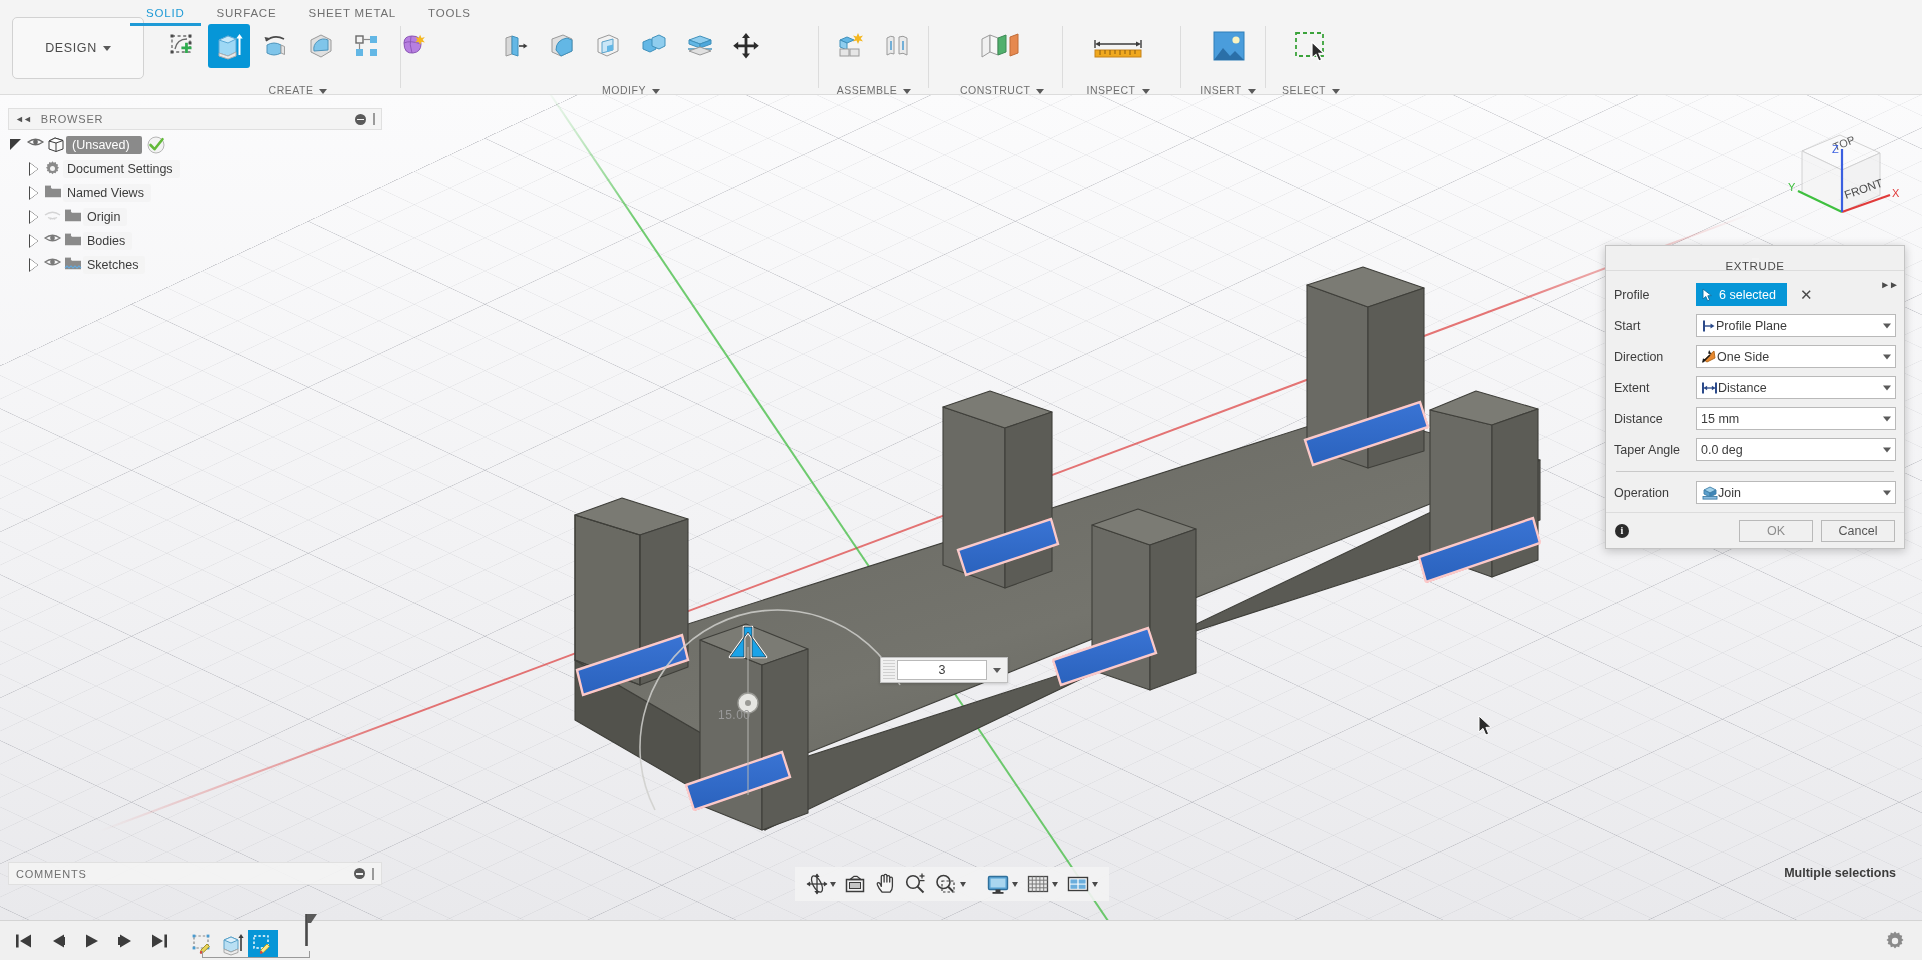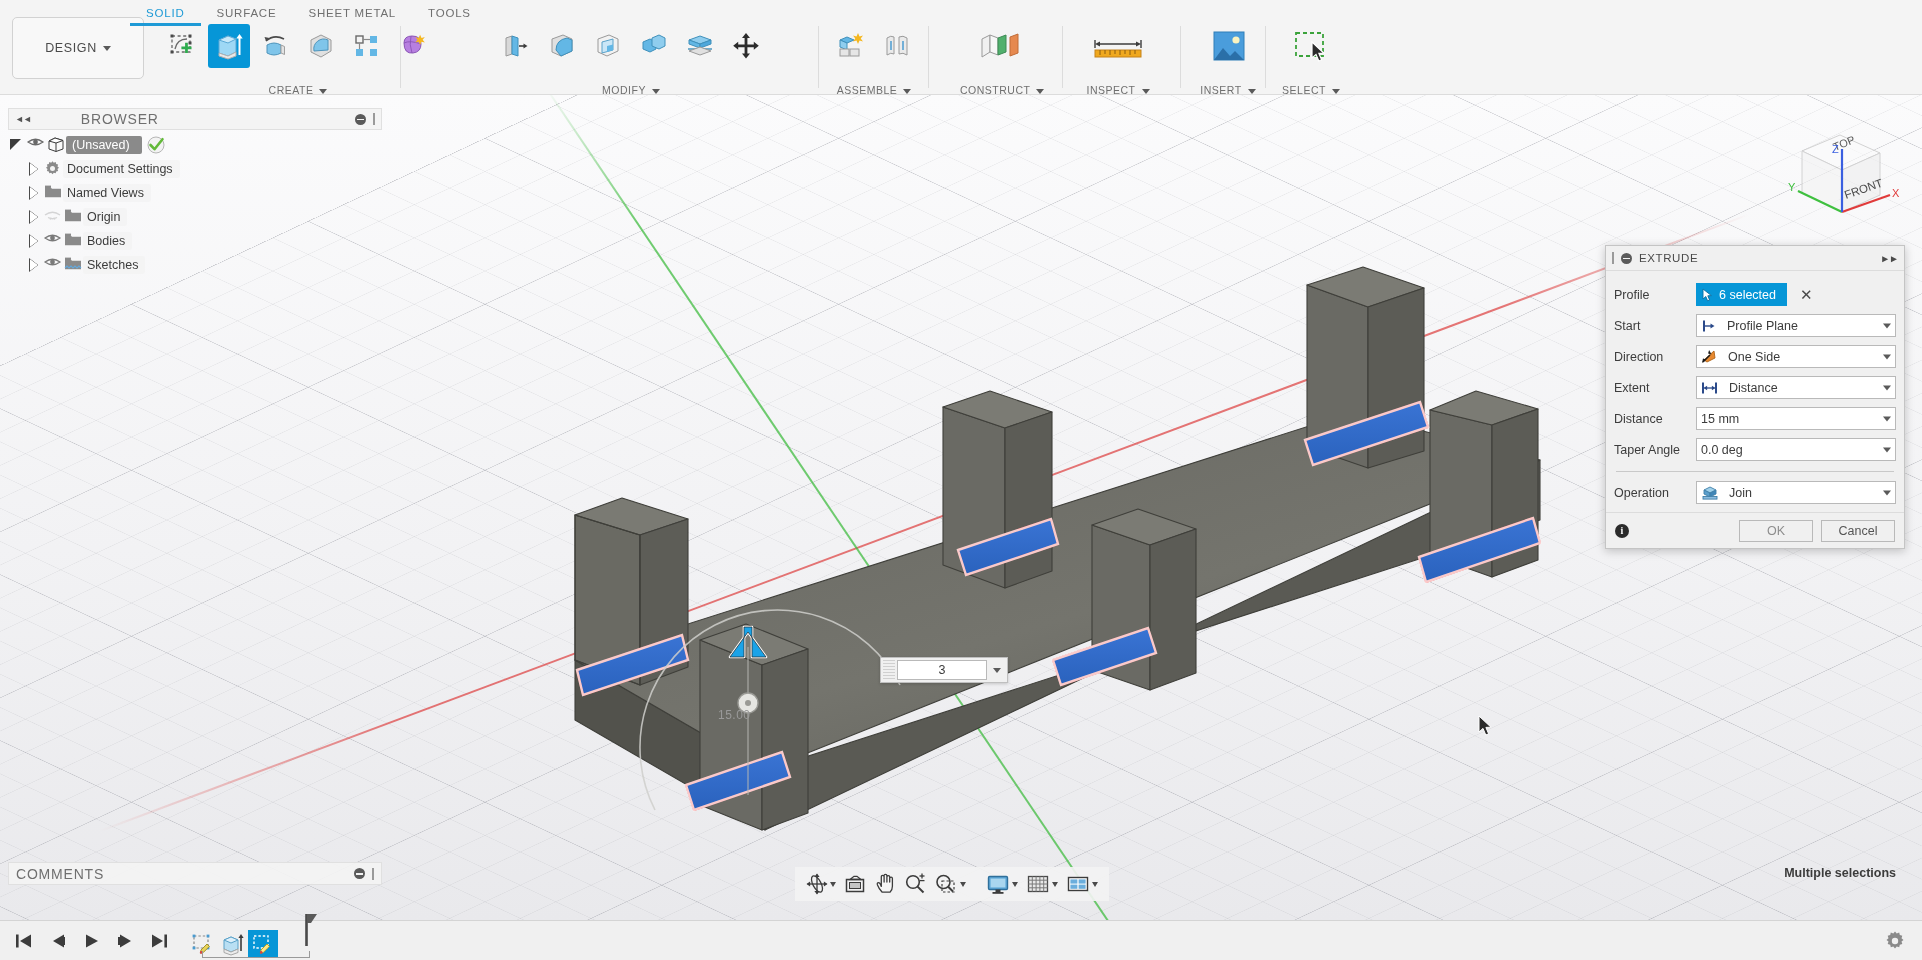--- a/index.html
+++ b/index.html
@@ -67,21 +67,21 @@
 
   
   #browser{
     position:absolute; left:8px; top:108px; width:374px;
     font-size:12.5px; color:#3c3c3c; user-select:none;
   }
   #browser-header{
     height:22px; background:rgba(243,243,243,.93); border:1px solid #e0e0e0;
     display:flex; align-items:center; padding:0 6px; gap:10px;
   }
-  #browser-header .bh-title{ font-size:14px; letter-spacing:.8px; color:#6f6f6f;margin-left:40px;}
+  #browser-header .bh-title{ font-size:11px; letter-spacing:.8px; color:#6f6f6f;}
   .collapse-arrows{ color:#555; font-size:9px; letter-spacing:-1px; cursor:pointer;}
   .bh-right{ margin-left:auto; display:flex; align-items:center; gap:7px;}
   .minus-circ{ width:11px; height:11px; border-radius:50%; background:#5a5a5a; position:relative; cursor:pointer;}
   .minus-circ:after{ content:""; position:absolute; left:2px; top:5px; width:7px; height:1.5px; background:#f3f3f3;}
   .grip{ width:2px; height:12px; border-left:1px solid #9a9a9a; border-right:1px solid #9a9a9a; cursor:col-resize;}
 
   .tree{ padding-top:6px; }
   .trow{ display:flex; align-items:flex-start; height:24px; cursor:pointer; }
   .trow .lbl{ background:rgba(243,243,243,.86); padding:2px 7px 2px 4px; border-radius:2px; white-space:nowrap;}
   .trow.root .lbl{ background:#8a8a8a; color:#fff; padding:2px 12px 2px 6px;}
@@ -97,27 +97,27 @@
   .folder{ width:21px; flex:0 0 21px; display:flex; justify-content:center;}
   .indent{ flex:0 0 17px; }
 
   
   #extrude{
     position:absolute; left:1605px; top:245px; width:300px;
     background:#f0f0f0; border:1px solid #c4c4c4;
     box-shadow:0 2px 9px rgba(0,0,0,.22); font-size:12.5px;
   }
   #ex-title{ height:25px; background:#f0f0f0; border-bottom:1px solid #dcdcdc;
-    display:flex; align-items:center; padding:0 6px; gap:7px;}
+    display:flex; align-items:center; padding:0 6px; gap:7px;flex-direction:column;}
   #ex-title .t{ font-size:11.5px; letter-spacing:.6px; color:#4a4a4a;}
   .ex-body{ padding:8px 8px 4px 8px;}
   .exrow{ display:flex; align-items:center; height:31px; }
   .exlabel{ width:82px; flex:0 0 82px; color:#3c3c3c; font-size:12.5px;}
   .exfield{ flex:1; height:23px; background:#fff; border:1px solid #b9b9b9;
-    display:flex; align-items:center; padding:0 4px; gap:11px; position:relative; cursor:text;}
+    display:flex; align-items:center; padding:0 4px; gap:0; position:relative; cursor:text;}
   .exfield .dd{ position:absolute; right:4px; top:50%; transform:translateY(-50%);
     border-left:4px solid transparent; border-right:4px solid transparent; border-top:5px solid #5a5a5a;}
   .exfield .val{ font-size:12.5px; color:#3c3c3c;}
   .selbtn{ background:#0696d7; color:#fff; height:23px; display:flex; align-items:center;
     padding:0 11px 0 6px; gap:5px; font-size:12.5px; cursor:pointer;}
   .clearx{ margin-left:13px; font-size:15px; color:#4a4a4a; cursor:pointer; line-height:1;}
   .exdiv{ height:1px; background:#c9c9c9; margin:6px 2px 5px;}
   #ex-foot{ border-top:1px solid #dcdcdc; height:36px; display:flex; align-items:center;
     padding:0 9px; gap:8px; background:#f0f0f0;}
   .infoi{ width:14px; height:14px; border-radius:50%; background:#2b2b2b; color:#fff;
@@ -143,21 +143,21 @@
 
   
   #viewcube{ position:absolute; right:22px; top:22px; width:120px; height:112px; cursor:grab;}
 
   
   #comments{
     position:absolute; left:8px; top:862px; width:374px; height:23px;
     background:rgba(243,243,243,.93); border:1px solid #e0e0e0;
     display:flex; align-items:center; padding:0 7px;
   }
-  #comments .c-title{ font-size:14px; letter-spacing:.8px; color:#6f6f6f;}
+  #comments .c-title{ font-size:11px; letter-spacing:.8px; color:#6f6f6f;}
   
   #navbar{
     position:absolute; left:795px; top:867px; height:34px;
     background:rgba(243,243,243,.9); display:flex; align-items:center; gap:2px; padding:0 8px;
   }
   .nbi{ height:28px; display:flex; align-items:center; justify-content:center; gap:2px;
         padding:0 3px; border-radius:3px; cursor:pointer;}
   .ncaret{ border-left:3.5px solid transparent; border-right:3.5px solid transparent;
            border-top:5px solid #4a4a4a; }
 

